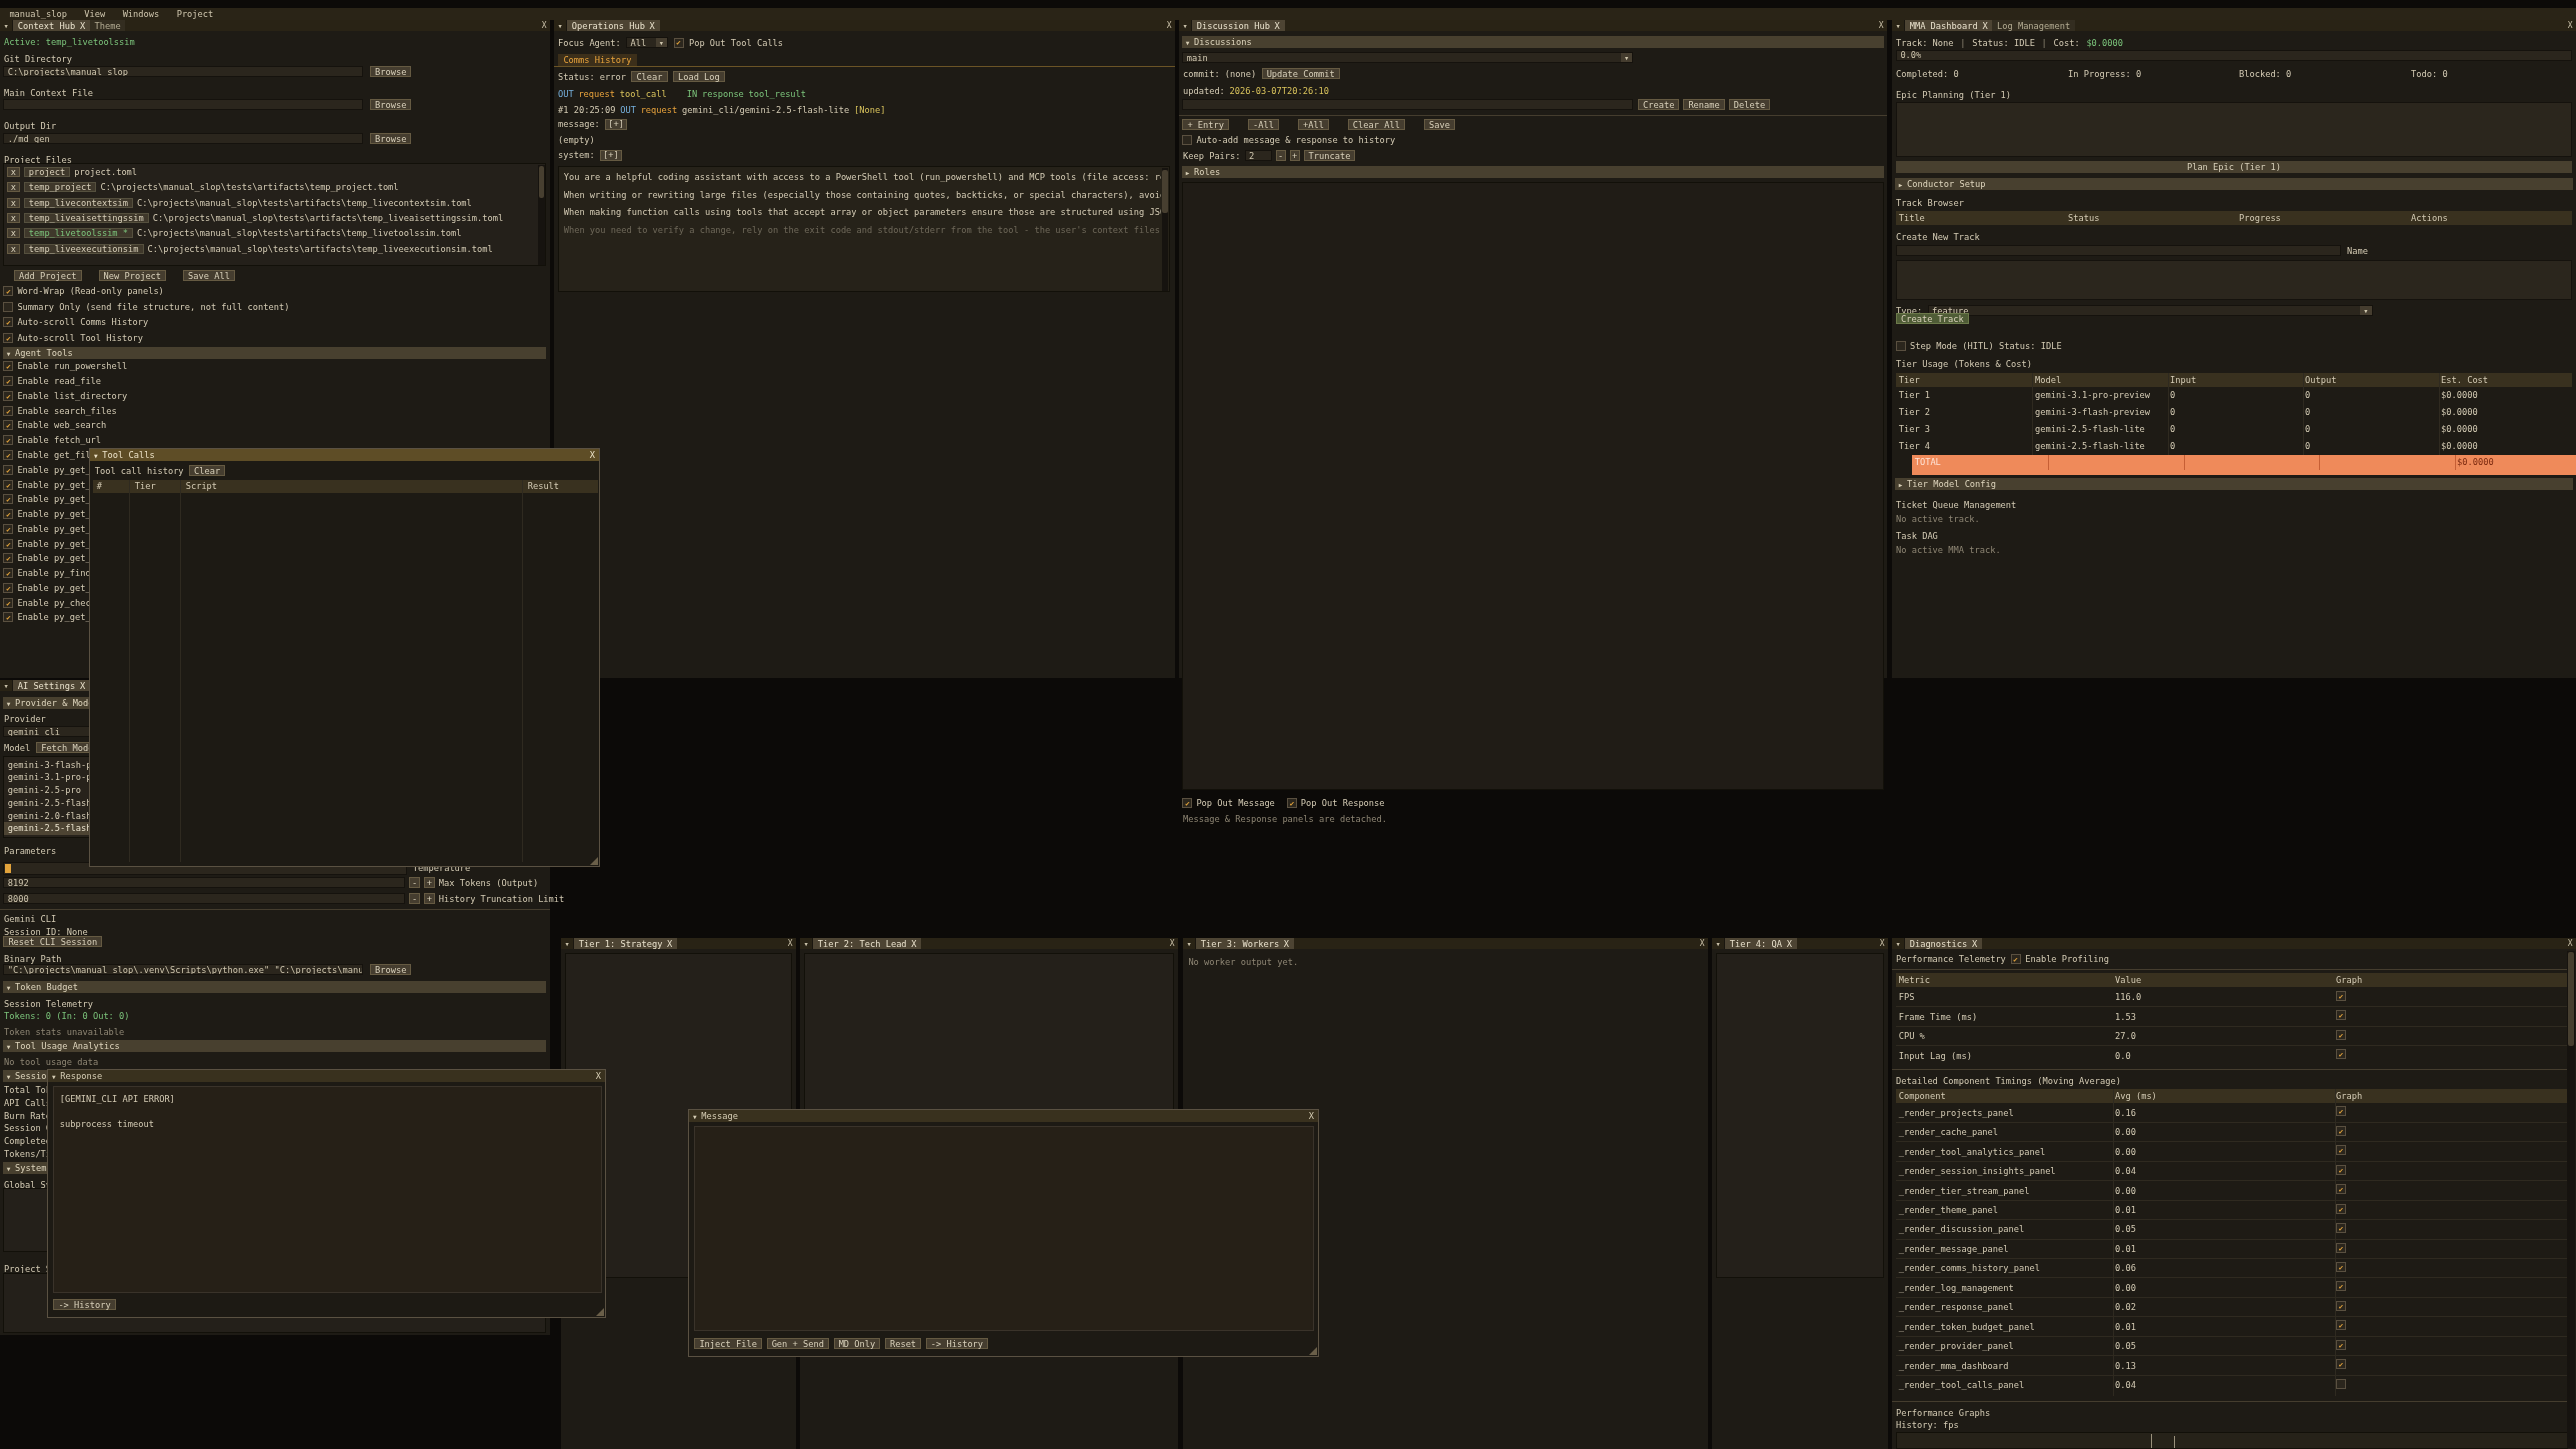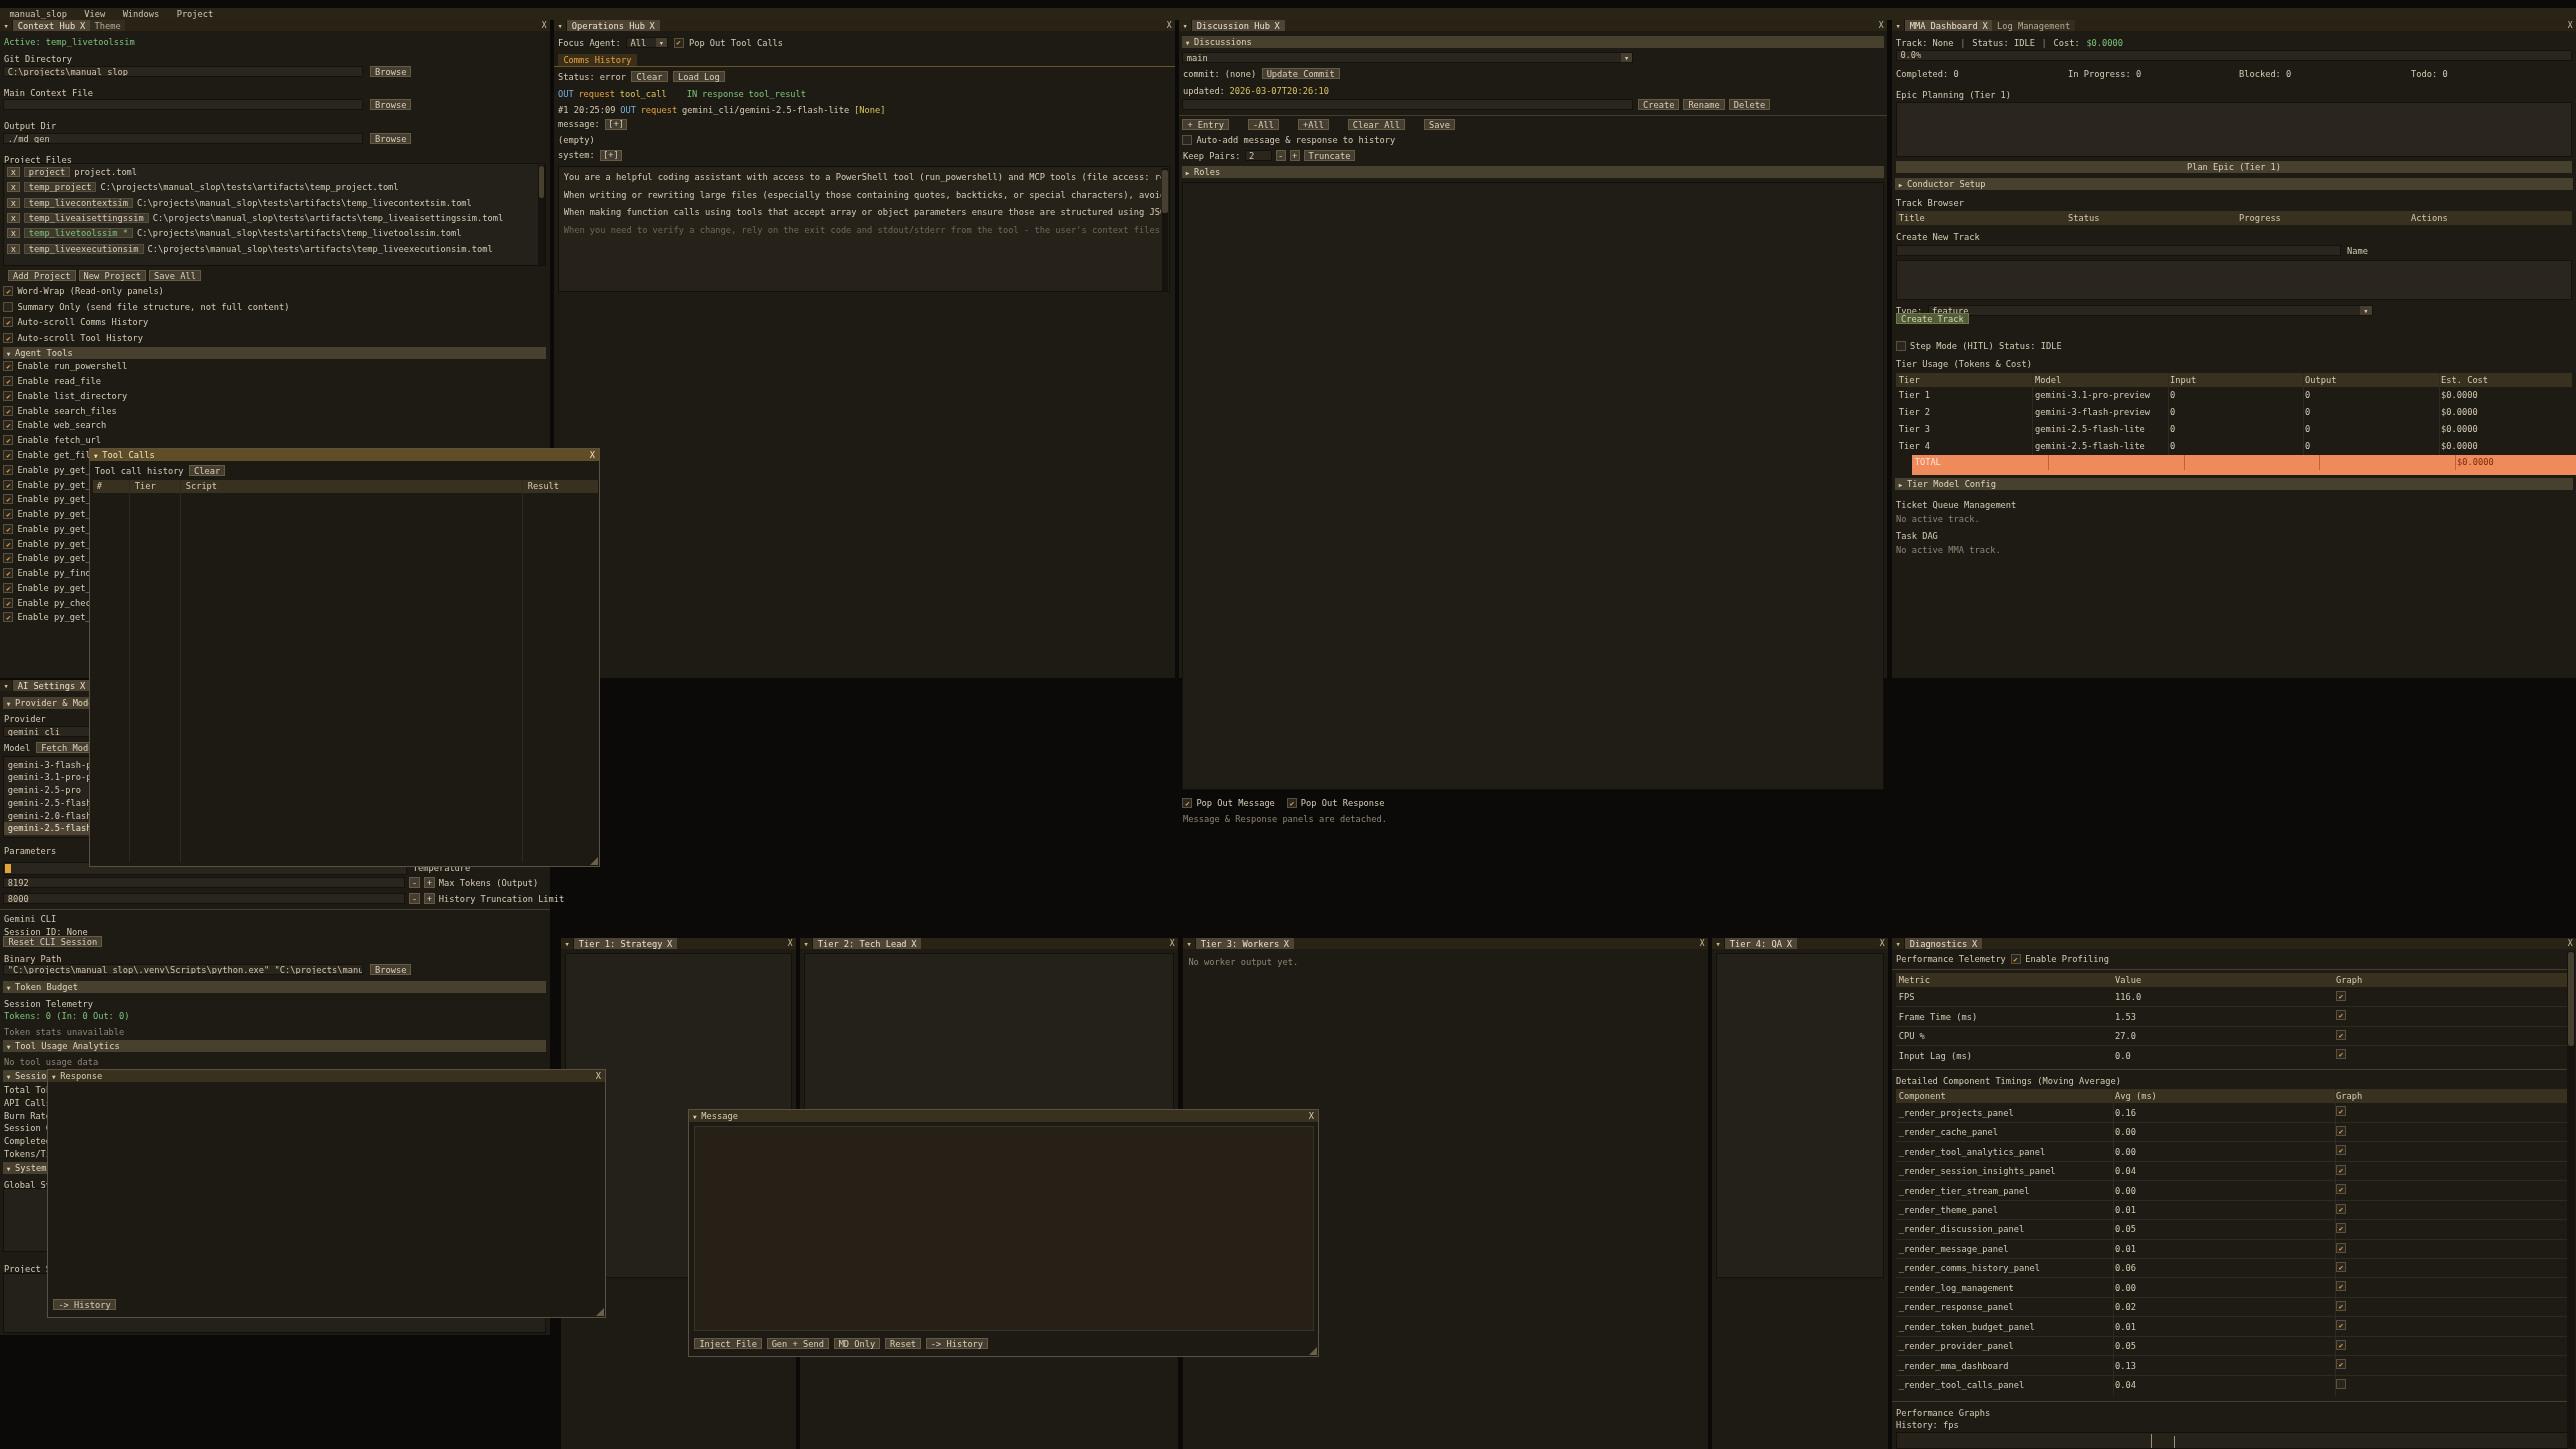--- a/index.html
+++ b/index.html
@@ -107,21 +107,21 @@
     <div class="fx" style="left:2.7px;top:80px">
       <span class="btn" style="height:10px;padding:0 2.7px">x</span>
       <span class="btn" style="height:10px;background:#3f382b;border-color:#55503e">temp_liveexecutionsim</span>
       <span>C:\projects\manual_slop\tests\artifacts\temp_liveexecutionsim.toml</span>
     </div>
     <div class="sb" style="right:0.7px;top:0.7px;width:6.7px;height:102px">
       <div class="sbg" style="left:0.7px;top:1.3px;width:5.4px;height:32px"></div>
     </div>
   </div>
 
-  <div class="fx" style="left:8px;top:250px;gap:3px">
+  <div class="fx" style="left:14px;top:250px;gap:17px">
     <span class="btn">Add Project</span>
     <span class="btn">New Project</span>
     <span class="btn">Save All</span>
   </div>
 
   <div class="fx" style="left:3.4px;top:266px">
     <span class="chk">
         <span>✔</span>
       </span>
     <span>Word-Wrap (Read-only panels)</span>
@@ -862,16 +862,20 @@
   </div>
   <div class="grip"></div>
 </div>
 
 <div class="win" style="left:47px;top:1069px;width:559px;height:249px;z-index:12">
   <div class="wtitle">
     <span class="arr">▼</span>
     <span>Response</span>
     <span style="margin-left:auto">X</span>
   </div>
+  <div class="box" style="left:5.4px;top:16px;width:549px;height:207px;background:#262017;border-color:#3a332a">
+    <div class="t" style="left:5.4px;top:6.7px">[GEMINI_CLI API ERROR]</div>
+    <div class="t" style="left:5.4px;top:32px">subprocess timeout</div>
+  </div>
   <div class="btn" style="position:absolute;left:5.4px;top:229px">-&gt; History</div>
   <div class="grip"></div>
 </div>
 
 
 </body></html>

